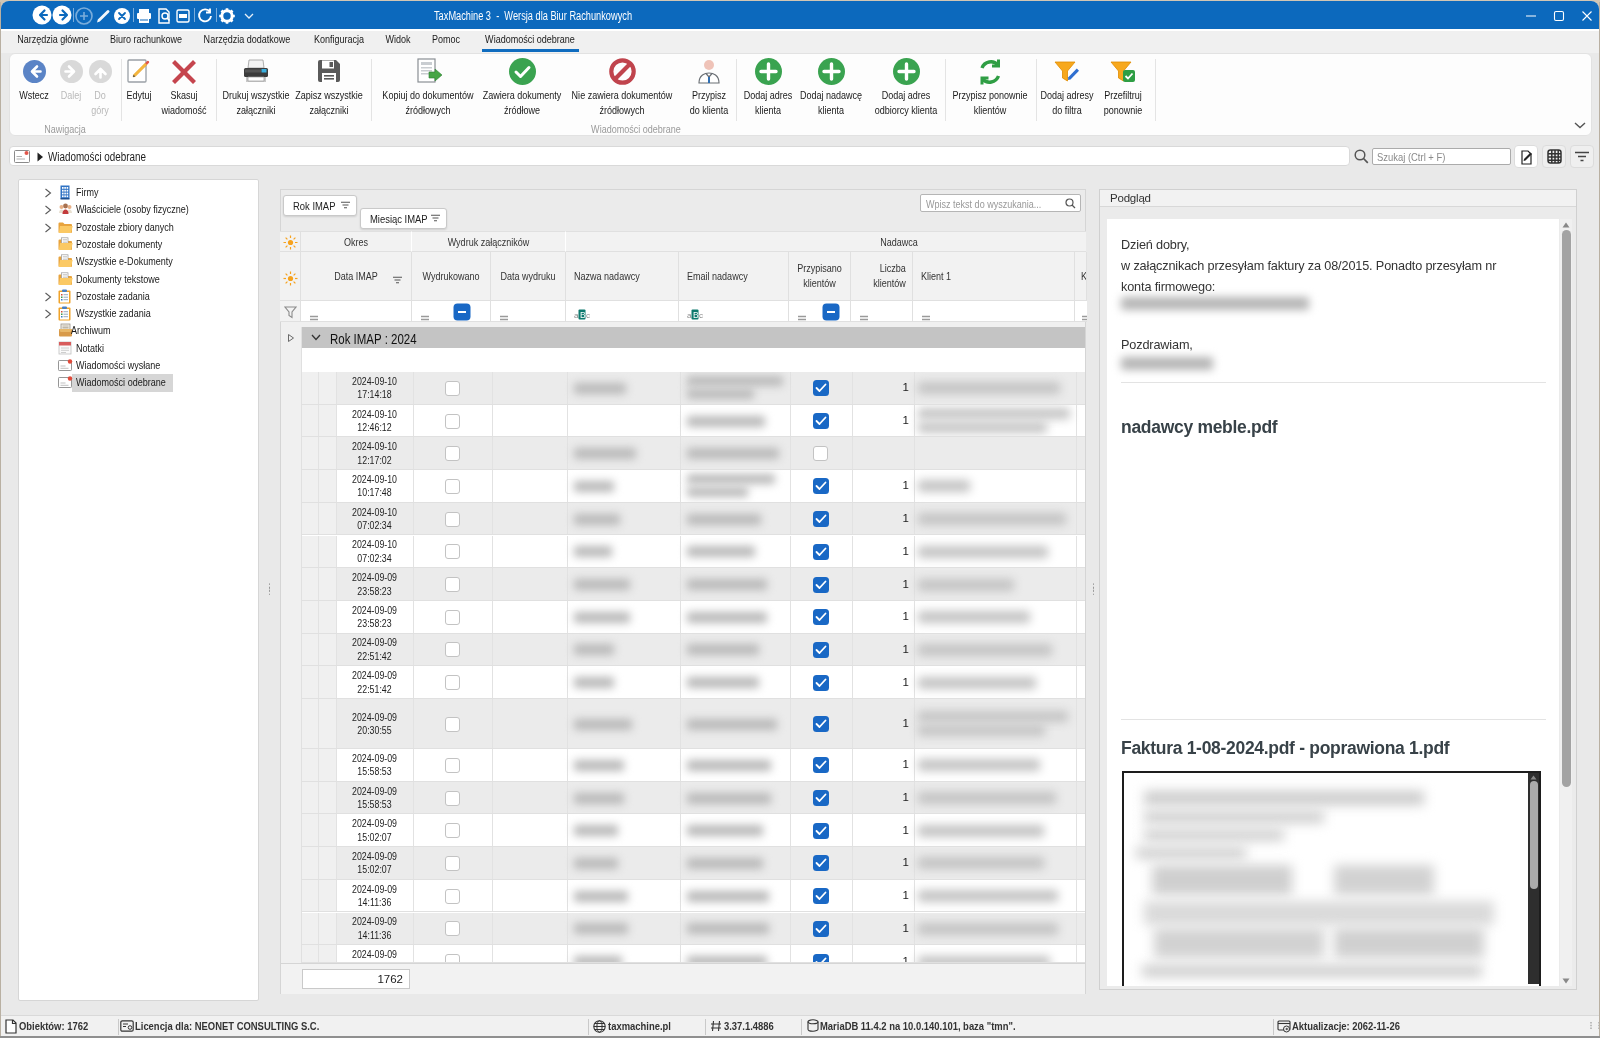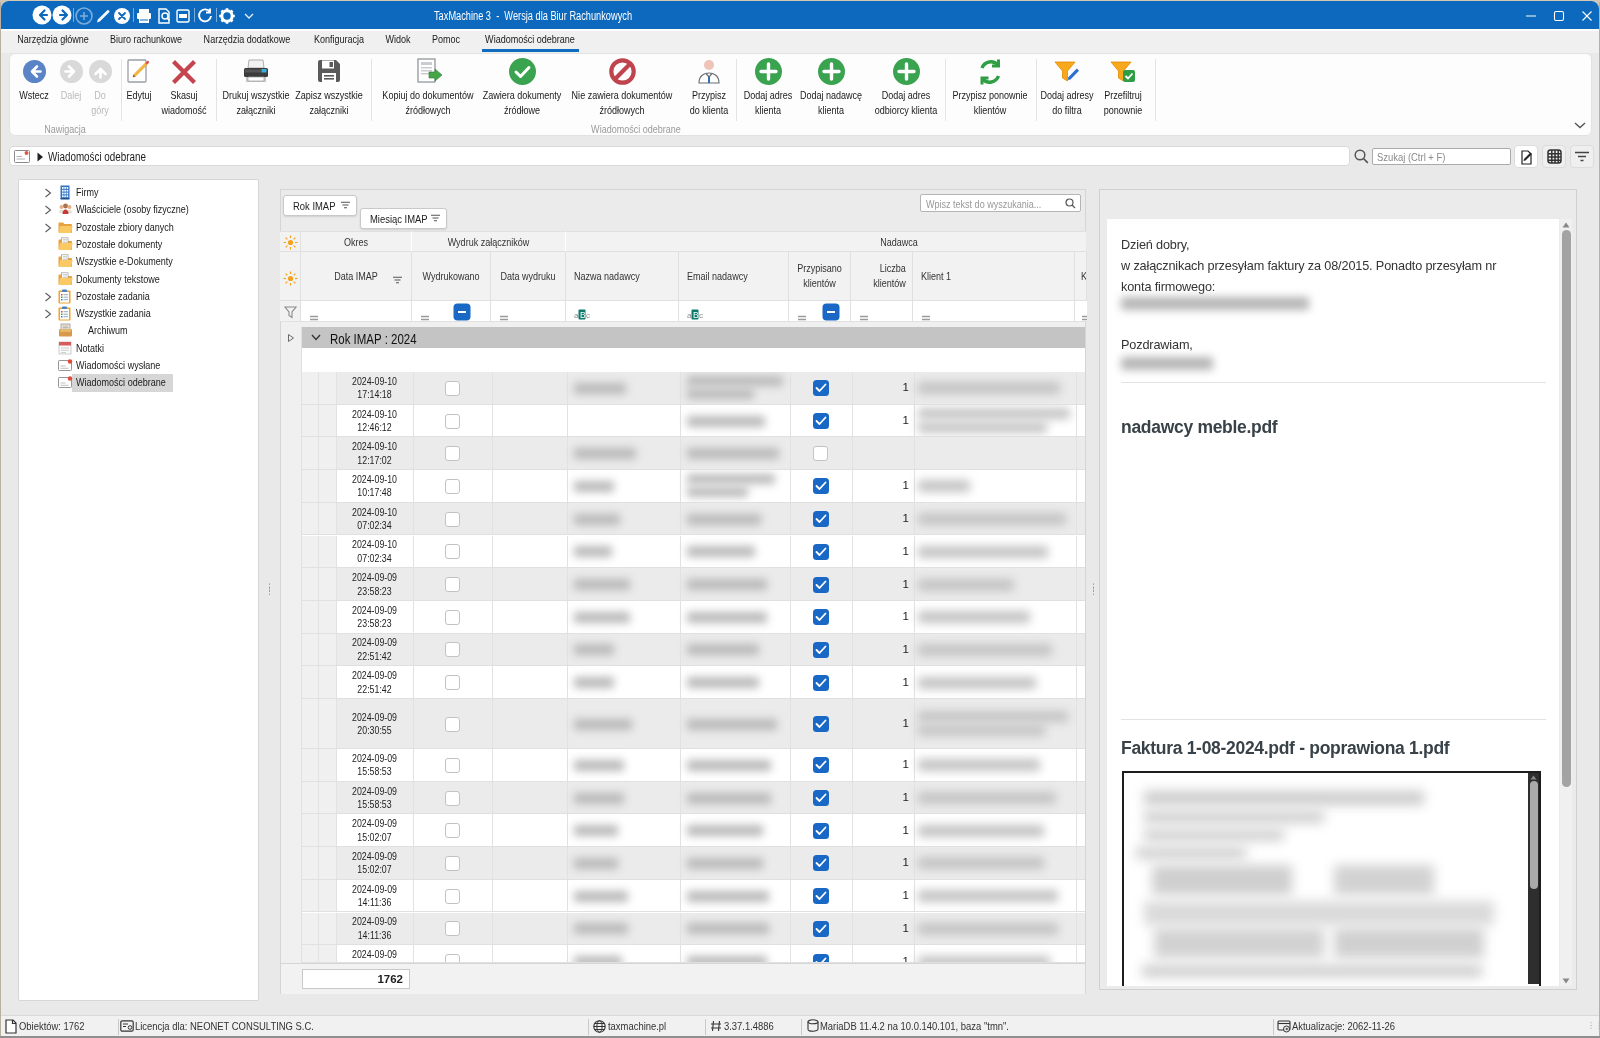--- a/index.html
+++ b/index.html
@@ -23,21 +23,21 @@
 .hdr{font-size:11px;color:#333;}
 .blur{position:absolute;background:#b9b9b9;filter:blur(4px);border-radius:2px;}
 .blur2{position:absolute;background:#c4c4c4;filter:blur(5px);border-radius:2px;}
 .cb{position:absolute;width:15px;height:15px;background:#fff;border:1px solid #c3c3c3;border-radius:3px;}
 .cbb{position:absolute;width:16px;height:16px;background:#1968c5;border-radius:3.5px;}
 .cbb svg{position:absolute;left:2px;top:3px;}
 .preview{position:absolute;left:1098px;top:188px;width:478px;height:801px;background:#ebebeb;border:1px solid #d0d0d0;}
 .pvtext{position:absolute;font-size:12.7px;color:#333;letter-spacing:-0.15px;white-space:nowrap;}
 .pvhead{position:absolute;font-size:17.5px;font-weight:bold;color:#384248;letter-spacing:-0.3px;white-space:nowrap;}
 .pdfbox{position:absolute;background:#fff;border:2px solid #1d1d1d;overflow:hidden;}
-.statusbar{position:absolute;left:0;top:1014px;width:1600px;height:22px;background:#f1f1f1;border-top:1px solid #d9d9d9;}
+.statusbar{position:absolute;left:0;top:1014px;width:1600px;height:22px;background:#f1f1f1;border-top:1px solid #d9d9d9;font-weight:bold;}
 .sbit{position:absolute;top:4px;font-size:11.5px;color:#333;white-space:nowrap;}
 .sbsep{position:absolute;top:3px;width:1px;height:16px;background:#c9c9c9;}
 .sx{display:inline-block;transform:scaleX(0.82);transform-origin:0 50%;white-space:nowrap;}
 .sxr{display:inline-block;transform:scaleX(0.82);transform-origin:100% 50%;white-space:nowrap;}
 </style></head><body>
 
 <div class="abs" style="left:0;top:0;width:1600px;height:2px;background:#d2c6b4;"></div>
 <div class="abs" style="left:0;top:0;width:10px;height:10px;background:#d2c6b4;"></div>
 <div class="abs" style="left:1590px;top:0;width:10px;height:10px;background:#d2c6b4;"></div>
 <div class="abs" style="left:0;top:2px;width:1px;height:1034px;background:#b9b0a2;"></div>
@@ -380,21 +380,21 @@
             <path d="M5.5 10.7 H10" stroke="#8aa0b8" stroke-width="0.9"></path>
           </g>
         </svg></div>
       <div class="abs" style="left:57px;top:127.1px;font-size:11px;color:#1a1a1a;white-space:nowrap;"><span class="sx">Wszystkie zadania</span></div>
 <div class="abs" style="left:39px;top:143.4px;"><svg width="15" height="14" viewBox="0 0 15 14">
           <path d="M1 6 H14 V12.5 A1 1 0 0 1 13 13.5 H2 A1 1 0 0 1 1 12.5 Z" fill="#d89a4a"></path>
           <rect x="3" y="1" width="9" height="7" fill="#f0ede6" stroke="#9a9288" stroke-width="0.8"></rect>
           <path d="M4.5 3 H10.5 M4.5 4.5 H10.5 M4.5 6 H10.5" stroke="#b0a89a" stroke-width="0.8"></path>
           <path d="M1 6 H14 L12.5 9 H2.5 Z" fill="#e8b86a"></path>
         </svg></div>
-      <div class="abs" style="left:69px;top:144.4px;font-size:11px;color:#1a1a1a;white-space:nowrap;"><span class="sx">Archiwum</span></div>
+      <div class="abs" style="left:52px;top:144.4px;font-size:11px;color:#1a1a1a;white-space:nowrap;"><span class="sx">Archiwum</span></div>
 <div class="abs" style="left:39px;top:160.7px;"><svg width="14" height="14" viewBox="0 0 14 14">
           <rect x="1" y="1" width="12" height="12" fill="#fafafa" stroke="#c0c0c0" stroke-width="0.8"></rect>
           <rect x="1" y="1" width="12" height="3.5" fill="#d85c5c"></rect>
           <path d="M3 7 H11 M3 9.3 H11 M3 11.5 H8" stroke="#c8c8c8" stroke-width="0.9"></path>
         </svg></div>
       <div class="abs" style="left:57px;top:161.7px;font-size:11px;color:#1a1a1a;white-space:nowrap;"><span class="sx">Notatki</span></div>
 <div class="abs" style="left:39px;top:178.0px;"><svg width="15" height="13" viewBox="0 0 15 13">
           <rect x="0.5" y="1.5" width="13" height="10" rx="0.8" fill="#fff" stroke="#8a8a8a" stroke-width="0.9"></rect>
           <path d="M2.5 7 H7.5" stroke="#b8b8b8" stroke-width="0.9"></path>
           <path d="M2.5 9.3 H10.5" stroke="#b8b8b8" stroke-width="0.9"></path>
@@ -1000,26 +1000,29 @@
         <div class="blur" style="left:385px;top:10.850000000000001px;width:80px;height:11px;"></div>
         <div class="cbb" style="left:511px;top:8.350000000000001px;">
           <svg width="12" height="10" viewBox="0 0 12 10">
             <path d="M1.5 5 L4.5 8 L10.5 1.5" stroke="#fff" stroke-width="1.8" fill="none" stroke-linecap="round" stroke-linejoin="round"></path>
           </svg>
         </div>
         <div class="abs" style="left:550px;top:9.350000000000001px;width:57px;text-align:right;font-size:11.5px;color:#222;">1</div>
         <div class="blur2" style="left:616px;top:10.350000000000001px;width:132px;height:12px;"></div>
       </div>
 <div class="abs" style="left:0;top:773px;width:804px;height:31px;background:#f2f2f2;border-top:1px solid #d5d5d5;">
-        <div class="abs" style="left:21px;top:5px;width:108px;height:20px;background:#fff;border:1px solid #c9c9c9;font-weight:bold;">
+        <div class="abs" style="left:21px;top:5px;width:108px;height:20px;background:#fff;border:1px solid #c9c9c9;">
           <div class="abs" style="right:6px;top:3px;font-size:11.5px;color:#222;">1762</div>
         </div>
       </div>
 </div>
 <div class="preview">
+<div class="abs" style="left:0;top:0;width:476px;height:17px;background:#f2f2f2;border-bottom:1px solid #d8d8d8;">
+        <div class="abs" style="left:10px;top:1.5px;font-size:11.5px;color:#333;letter-spacing:-0.2px;">Podgląd</div>
+      </div>
 <div class="abs" style="left:7px;top:29px;width:452px;height:767px;background:#fff;"></div>
 <div class="abs" style="left:460px;top:29px;width:12px;height:767px;background:#f0f0f0;"></div>
 <svg class="abs" style="left:462px;top:32px" width="8" height="6" viewBox="0 0 8 6">
         <path d="M4 0.5 L7.5 5.5 H0.5 Z" fill="#888"></path>
       </svg>
 <svg class="abs" style="left:462px;top:788px" width="8" height="6" viewBox="0 0 8 6">
         <path d="M4 5.5 L7.5 0.5 H0.5 Z" fill="#888"></path>
       </svg>
 <div class="abs" style="left:461.5px;top:40px;width:9px;height:557px;background:#a3a3a3;border-radius:4.5px;"></div>
 <div class="pvtext" style="left:21px;top:48px;">Dzień dobry,</div>

